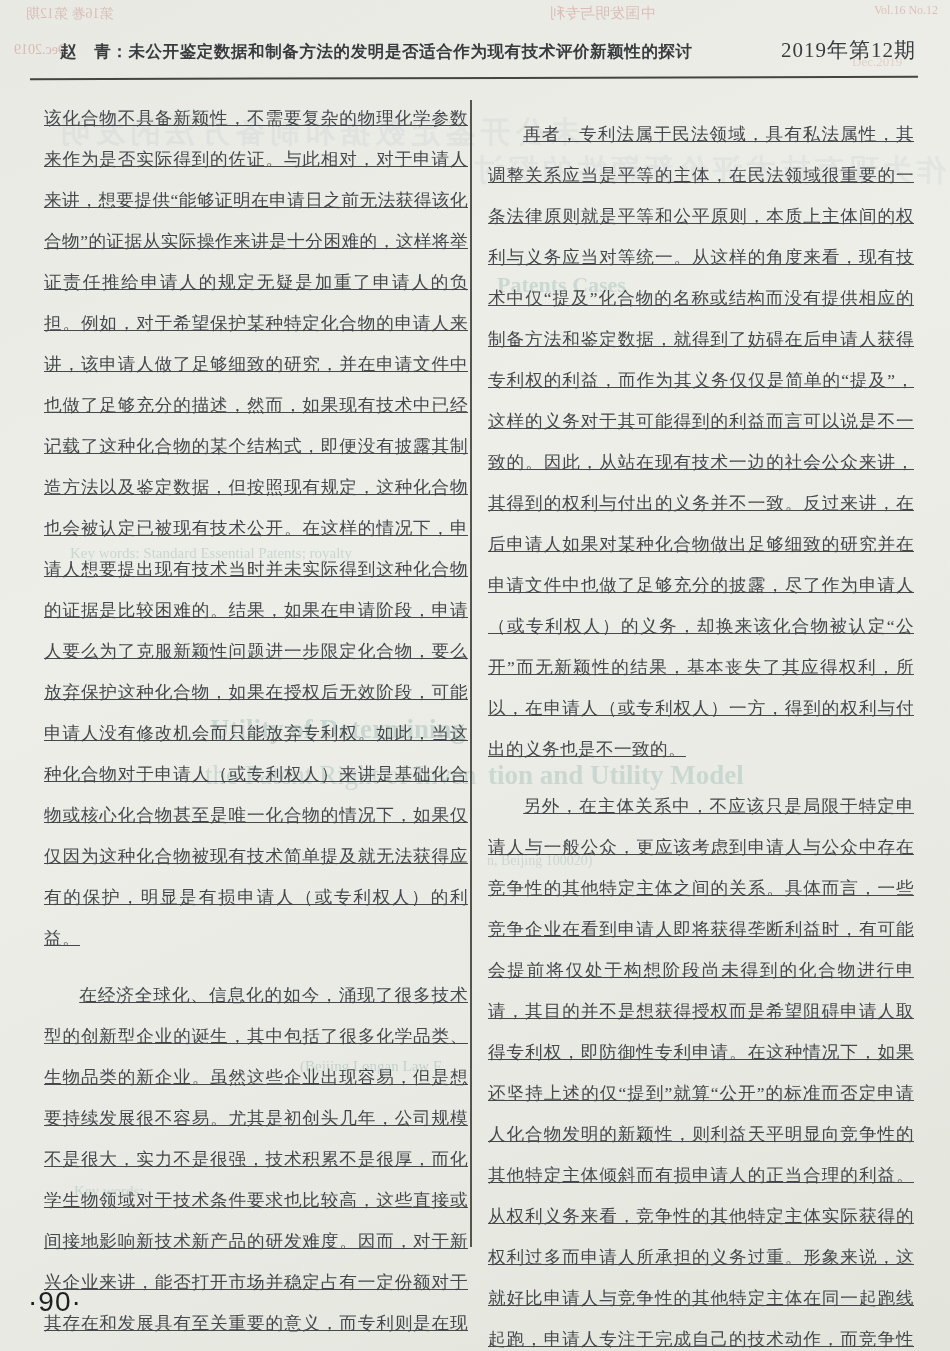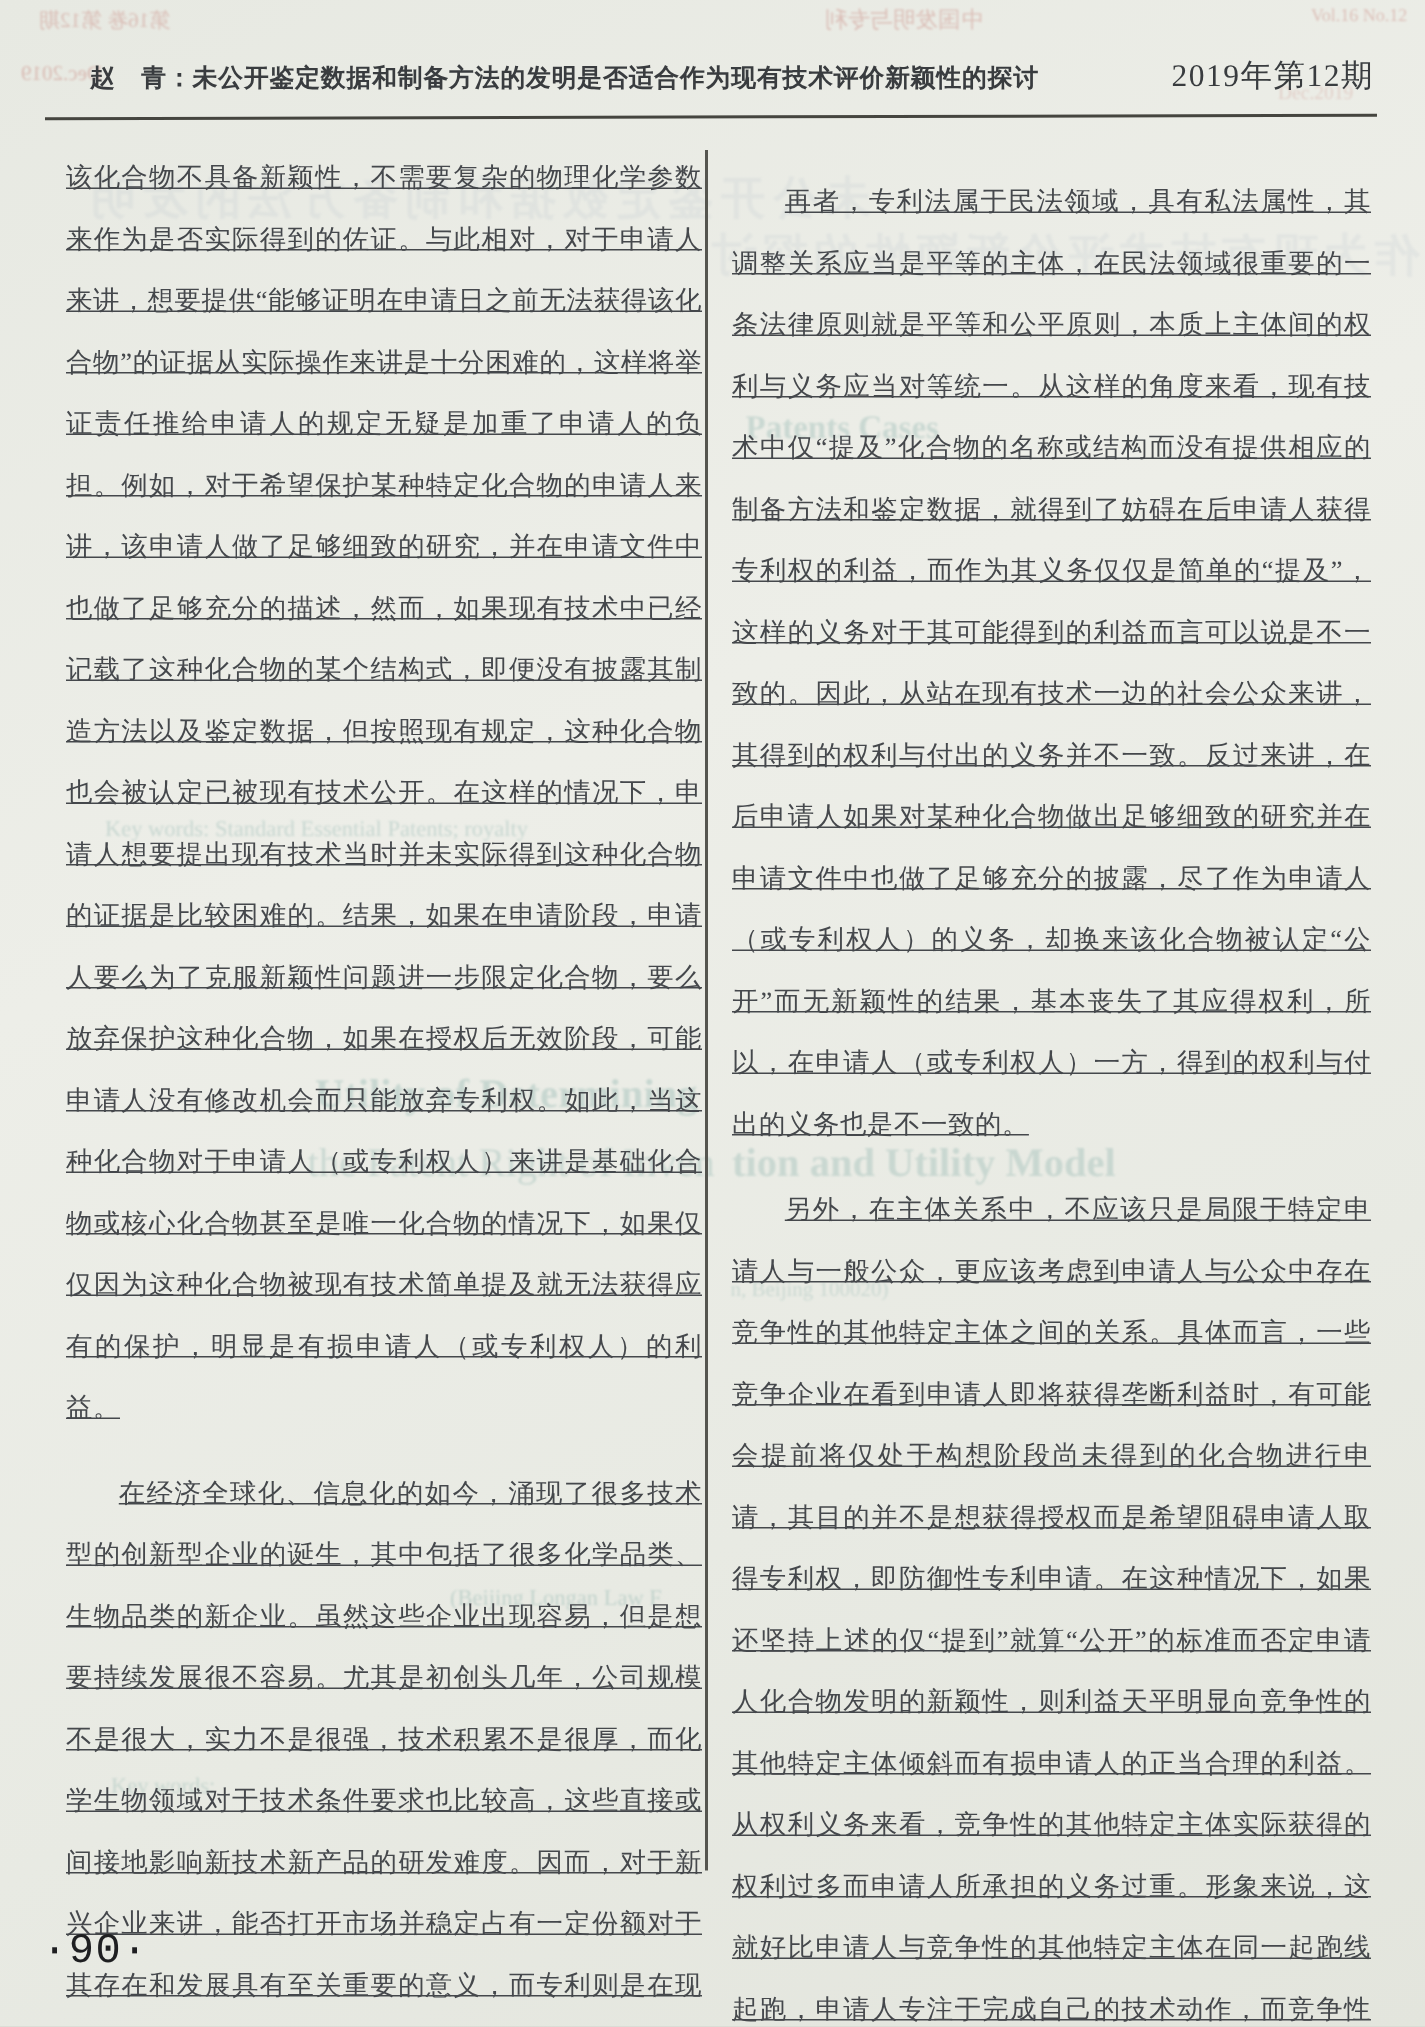--- a/index.html
+++ b/index.html
@@ -20,21 +20,21 @@
     text-align:justify;text-justify:inter-ideograph;color:#45484c;
     letter-spacing:.4px;
     text-decoration:underline;
   }
   .col-left{left:44px;width:424px;}
   .col-right{left:488px;width:426px;}
   .para{margin:0;}
   .para.indent{text-indent:2em;margin-top:16px;}
   .col-divider{position:absolute;left:470px;top:100px;height:1147px;width:1.5px;background:#55554f;}
   
-  .page-num{position:absolute;left:28px;top:1286px;font-size:28px;color:#1e1f21;letter-spacing:1px;font-family:Liberation Mono, monospace;}
+  .page-num{position:absolute;left:28px;top:1286px;font-size:28px;color:#1e1f21;letter-spacing:1px;font-family:Liberation Sans, sans-serif;}
   
   .ghost{position:absolute;pointer-events:none;white-space:nowrap;filter:blur(.7px);}
   .mir{transform:scaleX(-1);}
   .g-red{color:#b9574e;}
   .g-teal{color:#5f9791;}
   .g-blue{color:#7287a5;}
 </style>
 </head>
 <body>
 

